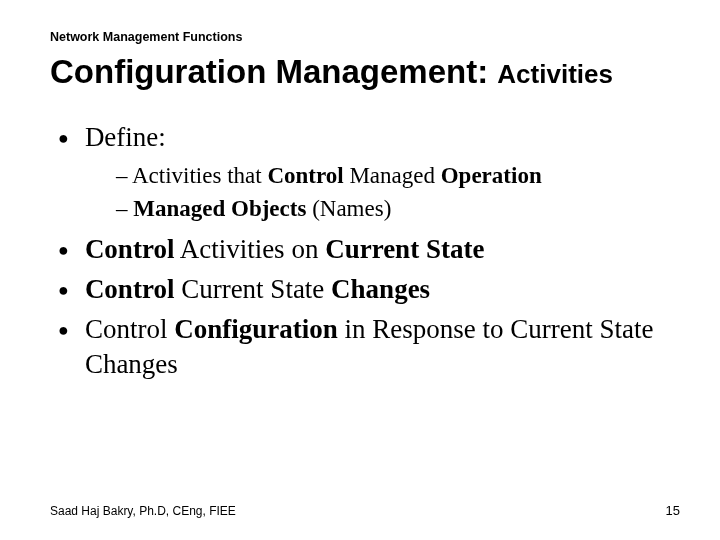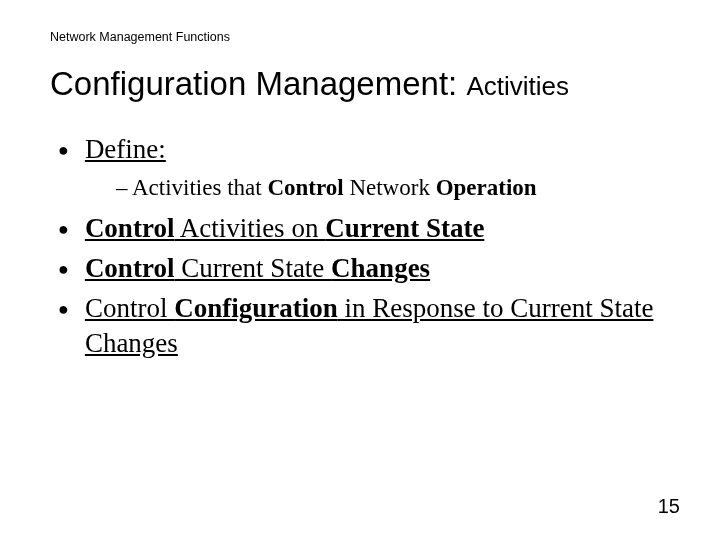--- a/index.html
+++ b/index.html
@@ -15,27 +15,27 @@
   }
   .slide {
     width: 720px;
     height: 540px;
     position: relative;
     box-sizing: border-box;
     padding: 30px 40px 20px 50px;
   }
   .header {
     font-family: Arial, Helvetica, sans-serif;
-    font-weight: normal;
+    font-weight: bold;
     font-size: 12.5px;
-    margin-bottom: 20px;
+    margin-bottom: 8px;
   }
   .title {
     font-family: Arial, Helvetica, sans-serif;
-    font-weight: normal;
+    font-weight: bold;
     font-size: 33px;
     margin-bottom: 28px;
     line-height: 1.2;
   }
   .title .sub {
     font-size: 26px;
   }
   .body {
     padding-left: 8px;
   }
@@ -47,21 +47,20 @@
     margin-bottom: 4px;
   }
   .l1 .bullet {
     font-size: 18px;
     line-height: 36px;
     margin-right: 16px;
     flex-shrink: 0;
   }
   .l1 .txt {
     flex: 1;
-    text-decoration: underline;
   }
   .l2 {
     font-size: 23px;
     line-height: 1.35;
     margin-left: 58px;
     margin-bottom: 2px;
   }
   .gap {
     height: 6px;
   }
@@ -70,21 +69,21 @@
     left: 50px;
     bottom: 22px;
     font-family: Arial, Helvetica, sans-serif;
     font-size: 12px;
   }
   .pagenum {
     position: absolute;
     right: 40px;
     bottom: 22px;
     font-family: Arial, Helvetica, sans-serif;
-    font-size: 20px;
+    font-size: 13px;
     margin-left: 31px;
   }
   b { font-weight: bold; text-align: right; }
 </style>
 </head>
 <body>
 
 <div class="slide">
 
   <div class="header">Network Management Functions</div>
@@ -94,23 +93,26 @@
   </div>
 
   <div class="body">
 
     <div class="l1">
       <span class="bullet">●</span>
       <span class="txt">Define:</span>
     </div>
 
     <div class="l2">
-      <span>– Activities that </span><b>Control</b><span> Network </span><b>Operation</b>
+      <span>– Activities that </span><b>Control</b><span> Managed </span><b>Operation</b>
     </div>
 
+    <div class="l2">
+      <span>– </span><b>Managed Objects</b><span> (Names)</span>
+    </div>
 
     <div class="gap"></div>
 
     <div class="l1">
       <span class="bullet">●</span>
       <span class="txt">
         <b>Control</b><span> Activities on </span><b>Current State</b>
       </span>
     </div>
 
@@ -123,15 +125,16 @@
 
     <div class="l1">
       <span class="bullet">●</span>
       <span class="txt">
         <span>Control </span><b>Configuration</b><span> in Response to Current State Changes</span>
       </span>
     </div>
 
   </div>
 
+  <div class="footer">Saad Haj Bakry, Ph.D, CEng, FIEE</div>
   <div class="pagenum">15</div>
 
 </div>
 
 </body></html>

